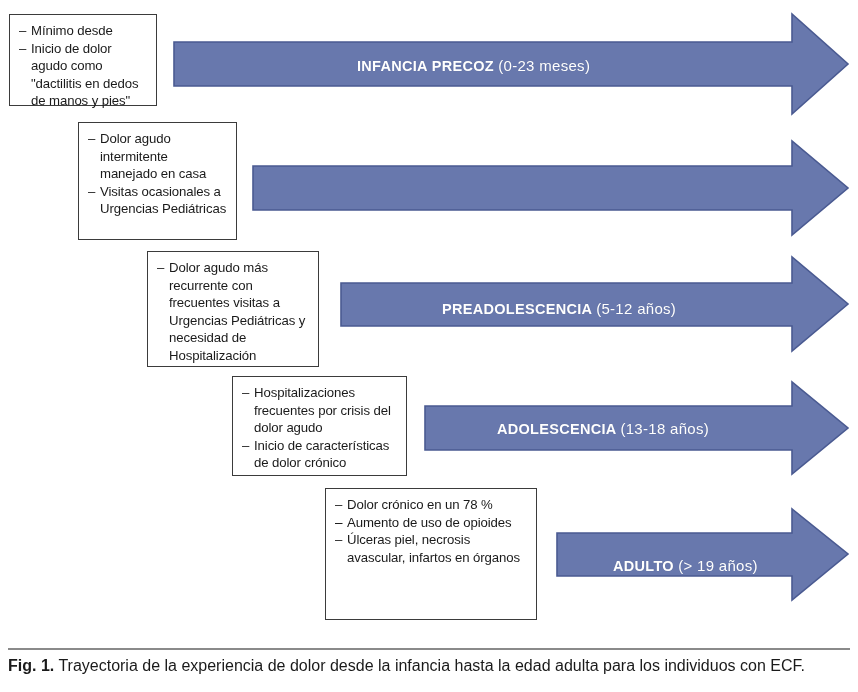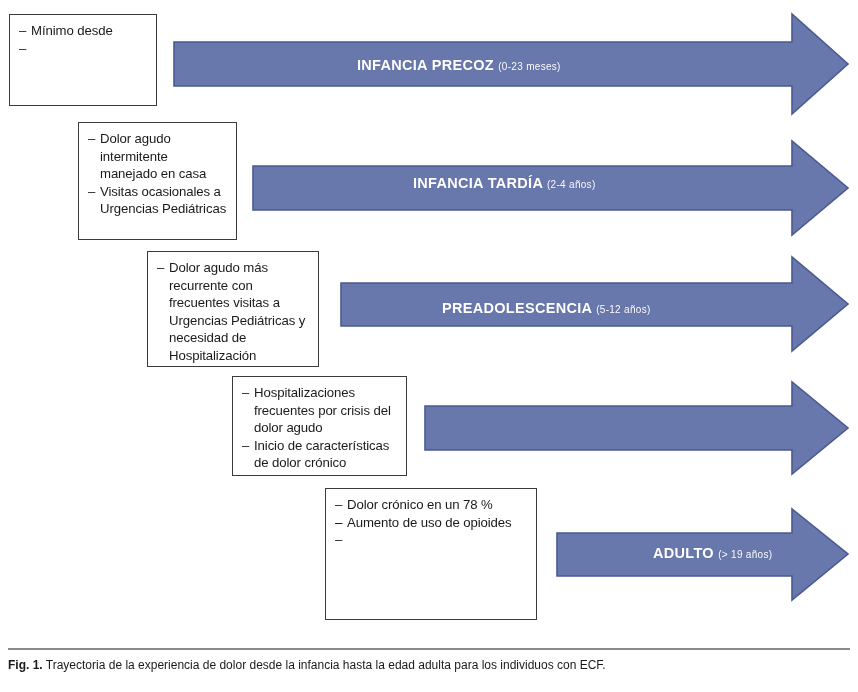--- a/index.html
+++ b/index.html
@@ -57,52 +57,52 @@
     z-index: 3;
     color: #ffffff;
     font-size: 14.5px;
     font-weight: bold;
     letter-spacing: 0.3px;
     white-space: nowrap;
     text-shadow: 0 0 1px rgba(0,0,0,0.15);
   }
   .arrow-label .age {
     font-weight: normal;
-    font-size: 10px;
+    font-size: 15px;
   }
   .caption-rule {
     position: absolute;
     left: 8px;
     top: 648px;
     width: 842px;
     height: 1.5px;
     background: #8a8a8a;
   }
   .caption {
     position: absolute;
     left: 8px;
     top: 657px;
     width: 842px;
-    font-size: 12px;
+    font-size: 16px;
     line-height: 17px;
     color: #1a1a1a;
   }
   .caption .figno {
     font-weight: bold;
   }
 </style>
 </head>
 <body>
 
 <div id="figure">
 
   <div class="note-box" style="left:9px; top:14px; width:148px; height:92px;">
     <ul class="note-list">
       <li><span class="dash">–</span><span>Mínimo desde</span></li>
-      <li><span class="dash">–</span></li>
+      <li><span class="dash">–</span><span>Inicio de dolor agudo como "dactilitis en dedos de manos y pies"</span></li>
     </ul>
   </div>
 
   <div class="arrow" style="left:173px; top:13px;">
     <svg width="676" height="102" viewBox="0 0 676 102" xmlns="http://www.w3.org/2000/svg">
       <polygon points="1,29 619,29 619,1 675,51 619,101 619,73 1,73" fill="#6878ad" stroke="#4a5a91" stroke-width="1.6"></polygon>
     </svg>
   </div>
   <div class="arrow-label" style="left:357px; top:57px;">
     <span>INFANCIA PRECOZ</span>
@@ -113,24 +113,20 @@
     <ul class="note-list">
       <li><span class="dash">–</span><span>Dolor agudo intermitente manejado en casa</span></li>
       <li><span class="dash">–</span><span>Visitas ocasionales a Urgencias Pediátricas</span></li>
     </ul>
   </div>
 
   <div class="arrow" style="left:252px; top:140px;">
     <svg width="597" height="96" viewBox="0 0 597 96" xmlns="http://www.w3.org/2000/svg">
       <polygon points="1,26 540,26 540,1 596,48 540,95 540,70 1,70" fill="#6878ad" stroke="#4a5a91" stroke-width="1.6"></polygon>
     </svg>
-  </div>
-  <div class="arrow-label" style="left:413px; top:175px;">
-    <span>INFANCIA TARDÍA</span>
-    <span class="age">(2-4 años)</span>
   </div>
 
   <div class="note-box" style="left:147px; top:251px; width:172px; height:116px;">
     <ul class="note-list">
       <li><span class="dash">–</span><span>Dolor agudo más recurrente con frecuentes visitas a Urgencias Pediátricas y necesidad de Hospitalización</span></li>
     </ul>
   </div>
 
   <div class="arrow" style="left:340px; top:256px;">
     <svg width="509" height="96" viewBox="0 0 509 96" xmlns="http://www.w3.org/2000/svg">
@@ -147,36 +143,40 @@
       <li><span class="dash">–</span><span>Hospitalizaciones frecuentes por crisis del dolor agudo</span></li>
       <li><span class="dash">–</span><span>Inicio de características de dolor crónico</span></li>
     </ul>
   </div>
 
   <div class="arrow" style="left:424px; top:381px;">
     <svg width="425" height="94" viewBox="0 0 425 94" xmlns="http://www.w3.org/2000/svg">
       <polygon points="1,25 368,25 368,1 424,47 368,93 368,69 1,69" fill="#6878ad" stroke="#4a5a91" stroke-width="1.6"></polygon>
     </svg>
   </div>
+  <div class="arrow-label" style="left:497px; top:420px;">
+    <span>ADOLESCENCIA</span>
+    <span class="age">(13-18 años)</span>
+  </div>
 
   <div class="note-box" style="left:325px; top:488px; width:212px; height:132px;">
     <ul class="note-list">
       <li><span class="dash">–</span><span>Dolor crónico en un 78 %</span></li>
       <li><span class="dash">–</span></li>
       <li><span class="dash">–</span><span>Aumento de uso de opioides</span></li>
-      <li><span class="dash">–</span></li>
+      <li><span class="dash">–</span><span>Úlceras piel, necrosis avascular, infartos en órganos</span></li>
     </ul>
   </div>
 
   <div class="arrow" style="left:556px; top:508px;">
     <svg width="293" height="93" viewBox="0 0 293 93" xmlns="http://www.w3.org/2000/svg">
       <polygon points="1,25 236,25 236,1 292,46 236,92 236,68 1,68" fill="#6878ad" stroke="#4a5a91" stroke-width="1.6"></polygon>
     </svg>
   </div>
-  <div class="arrow-label" style="left:613px; top:545px;margin-left:40px;">
+  <div class="arrow-label" style="left:613px; top:557px;">
     <span>ADULTO</span>
     <span class="age">(&gt; 19 años)</span>
   </div>
 
   <div class="caption-rule"></div>
   <div class="caption">
     <span class="figno">Fig. 1.</span>
     <span>Trayectoria de la experiencia de dolor desde la infancia hasta la edad adulta para los individuos con ECF.</span>
   </div>
 

